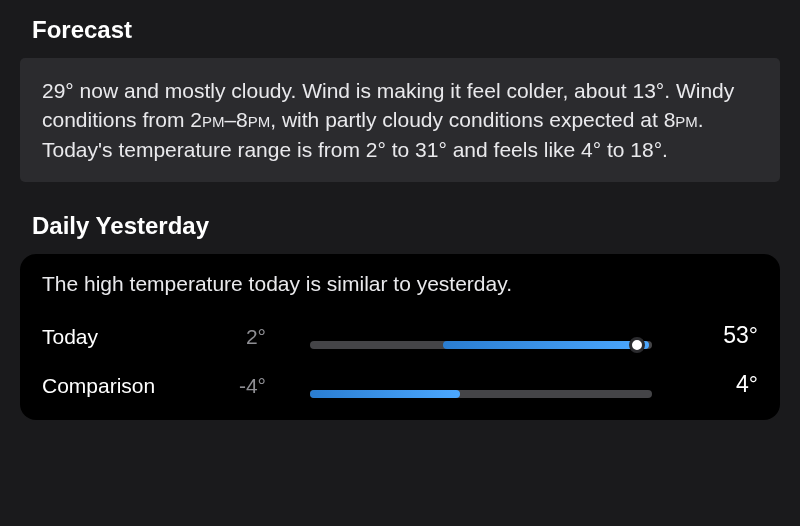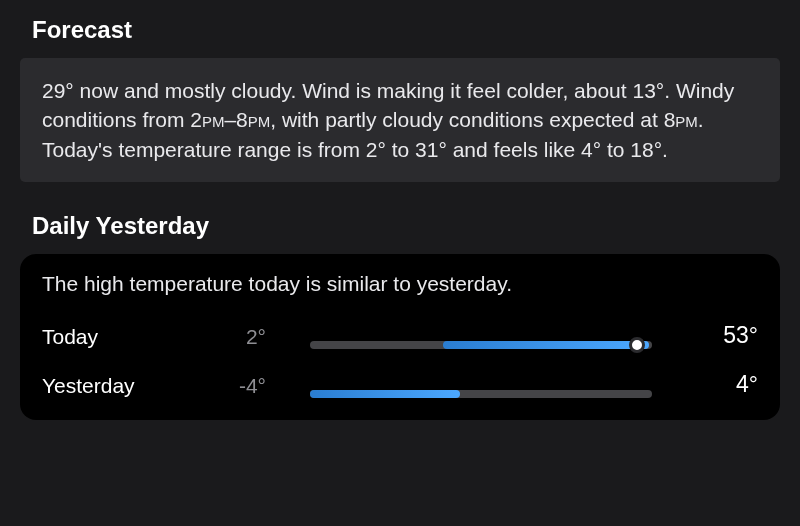--- a/index.html
+++ b/index.html
@@ -135,21 +135,21 @@
       <div class="row-low">2°</div>
       <div class="row-bar-container">
         <div class="row-bar-fill row-bar-today">
           <div class="current-dot"></div>
         </div>
       </div>
       <div class="row-high">53°</div>
     </div>
 
     <div class="comparison-row">
-      <div class="row-label">Yesterday</div>
+      <div class="row-label">Comparison</div>
       <div class="row-low">-4°</div>
       <div class="row-bar-container">
         <div class="row-bar-fill row-bar-yesterday"></div>
       </div>
       <div class="row-high">4°</div>
     </div>
   </div>
 </div>
 
 </body></html>

